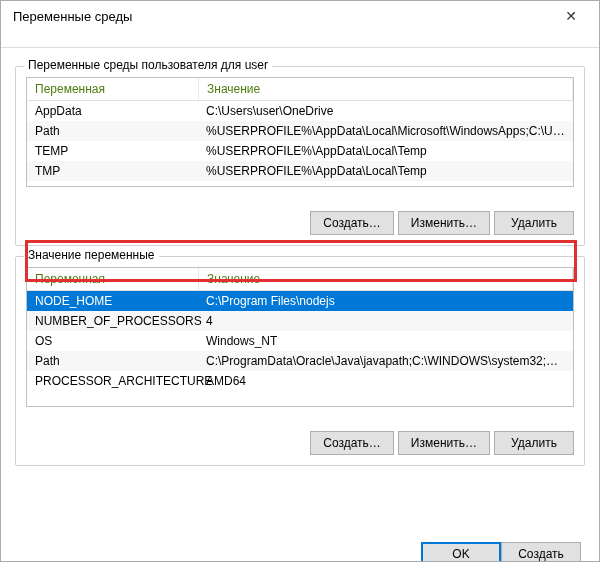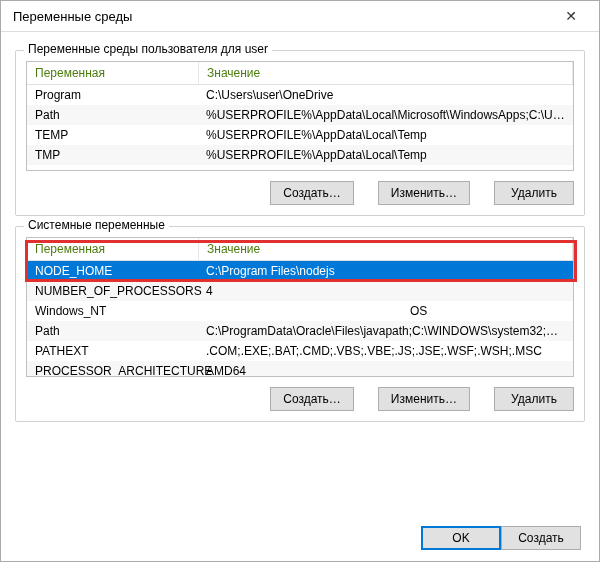--- a/index.html
+++ b/index.html
@@ -17,21 +17,21 @@
     border: 1px solid #aaa;
     box-sizing: border-box;
     position: relative;
     overflow: hidden;
   }
   .titlebar {
     height: 30px;
     display: flex;
     align-items: center;
     justify-content: space-between;
-    padding: 0 8px 0 12px;
+    padding: 0 8px 16px 12px;
     border-bottom: 1px solid #ddd;
     font-size: 13px;
   }
   .close-btn {
     width: 40px;
     height: 24px;
     display: flex;
     align-items: center;
     justify-content: center;
     font-size: 14px;
@@ -89,22 +89,22 @@
   }
   .row:nth-child(even) { background: #f7f7f7; }
   .row .cell { padding: 2px 8px; }
   .row.selected {
     background: #0078d7;
     color: #fff;
   }
   .btnrow {
     display: flex;
     justify-content: flex-end;
-    gap: 24px;
-    margin-top: 10px;
+    gap: 4px;
+    margin-top: 24px;
   }
   button.win {
     min-width: 80px;
     height: 24px;
     font-size: 12px;
     font-family: inherit;
     background: #e1e1e1;
     border: 1px solid #adadad;
     padding: 0 12px;
     cursor: pointer;
@@ -145,21 +145,21 @@
     <div class="group" style="margin-top:8px;">
       <span class="group-caption">Переменные среды пользователя для user</span>
 
       <div class="listview user-list">
         <div class="header-row">
           <div class="header-cell col-name">Переменная</div>
           <div class="header-cell col-value">Значение</div>
         </div>
         <div id="user-rows">
             <div class="row">
-              <div class="cell col-name">Program</div>
+              <div class="cell col-name">AppData</div>
               <div class="cell col-value">C:\Users\user\OneDrive</div>
             </div>
             <div class="row">
               <div class="cell col-name">Path</div>
               <div class="cell col-value">%USERPROFILE%\AppData\Local\Microsoft\WindowsApps;C:\User…</div>
             </div>
             <div class="row">
               <div class="cell col-name">TEMP</div>
               <div class="cell col-value">%USERPROFILE%\AppData\Local\Temp</div>
             </div>
@@ -171,47 +171,43 @@
       </div>
 
       <div class="btnrow">
         <button class="win">Создать…</button>
         <button class="win">Изменить…</button>
         <button class="win">Удалить</button>
       </div>
     </div>
 
     <div class="group" style="position:relative;">
-      <span class="group-caption">Системные переменные</span>
+      <span class="group-caption">Значение переменные</span>
 
       <div class="listview sys-list" id="sys-listview">
         <div class="header-row">
           <div class="header-cell col-name">Переменная</div>
           <div class="header-cell col-value">Значение</div>
         </div>
         <div id="sys-rows">
             <div class="row selected" id="selected-row">
               <div class="cell col-name">NODE_HOME</div>
               <div class="cell col-value">C:\Program Files\nodejs</div>
             </div>
             <div class="row">
               <div class="cell col-name">NUMBER_OF_PROCESSORS</div>
               <div class="cell col-value">4</div>
             </div>
             <div class="row">
+              <div class="cell col-name">OS</div>
               <div class="cell col-value">Windows_NT</div>
-              <div class="cell col-name">OS</div>
             </div>
             <div class="row">
               <div class="cell col-name">Path</div>
-              <div class="cell col-value">C:\ProgramData\Oracle\Files\javapath;C:\WINDOWS\system32;C:\…</div>
-            </div>
-            <div class="row">
-              <div class="cell col-name">PATHEXT</div>
-              <div class="cell col-value">.COM;.EXE;.BAT;.CMD;.VBS;.VBE;.JS;.JSE;.WSF;.WSH;.MSC</div>
+              <div class="cell col-value">C:\ProgramData\Oracle\Java\javapath;C:\WINDOWS\system32;C:\…</div>
             </div>
             <div class="row">
               <div class="cell col-name">PROCESSOR_ARCHITECTURE</div>
               <div class="cell col-value">AMD64</div>
             </div>
           </div>
       </div>
 
       <div class="btnrow">
         <button class="win" id="sys-create-btn">Создать…</button>

